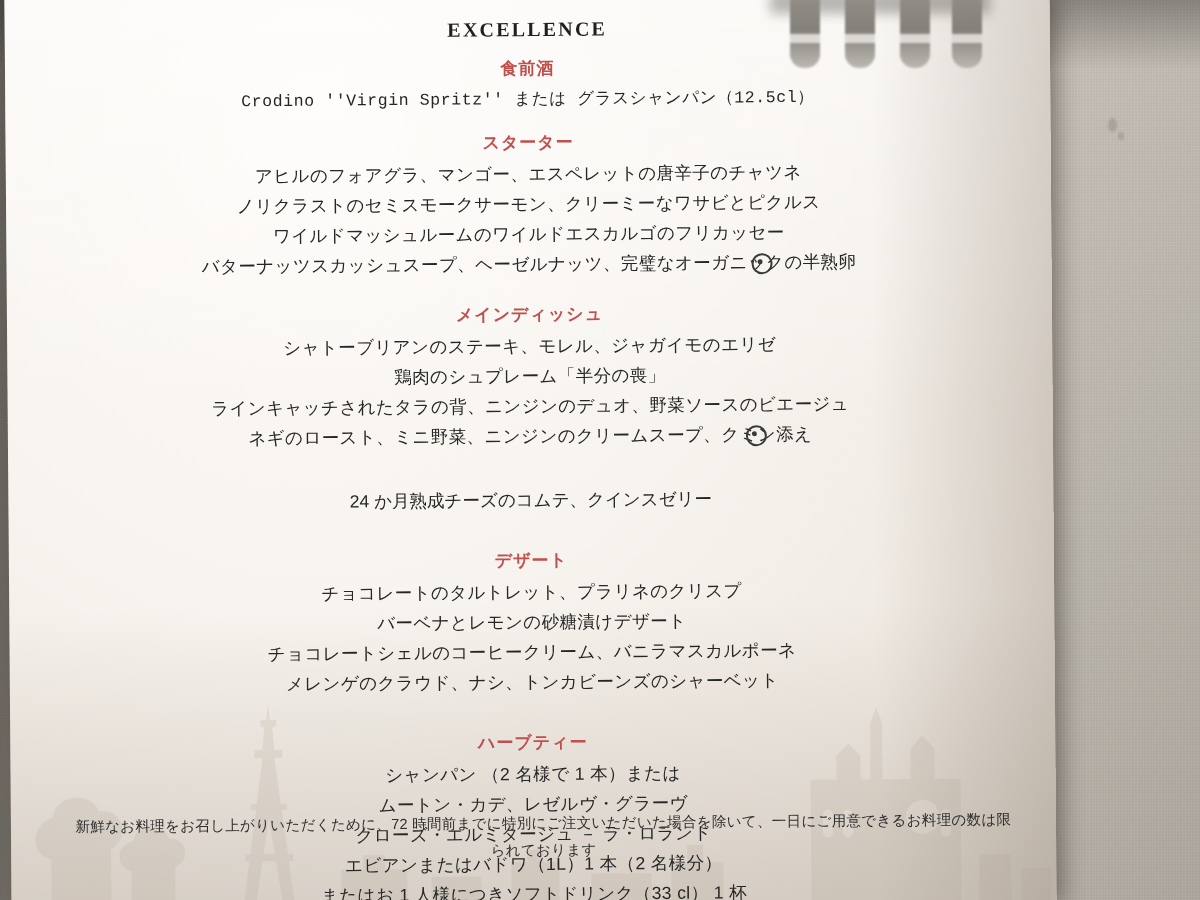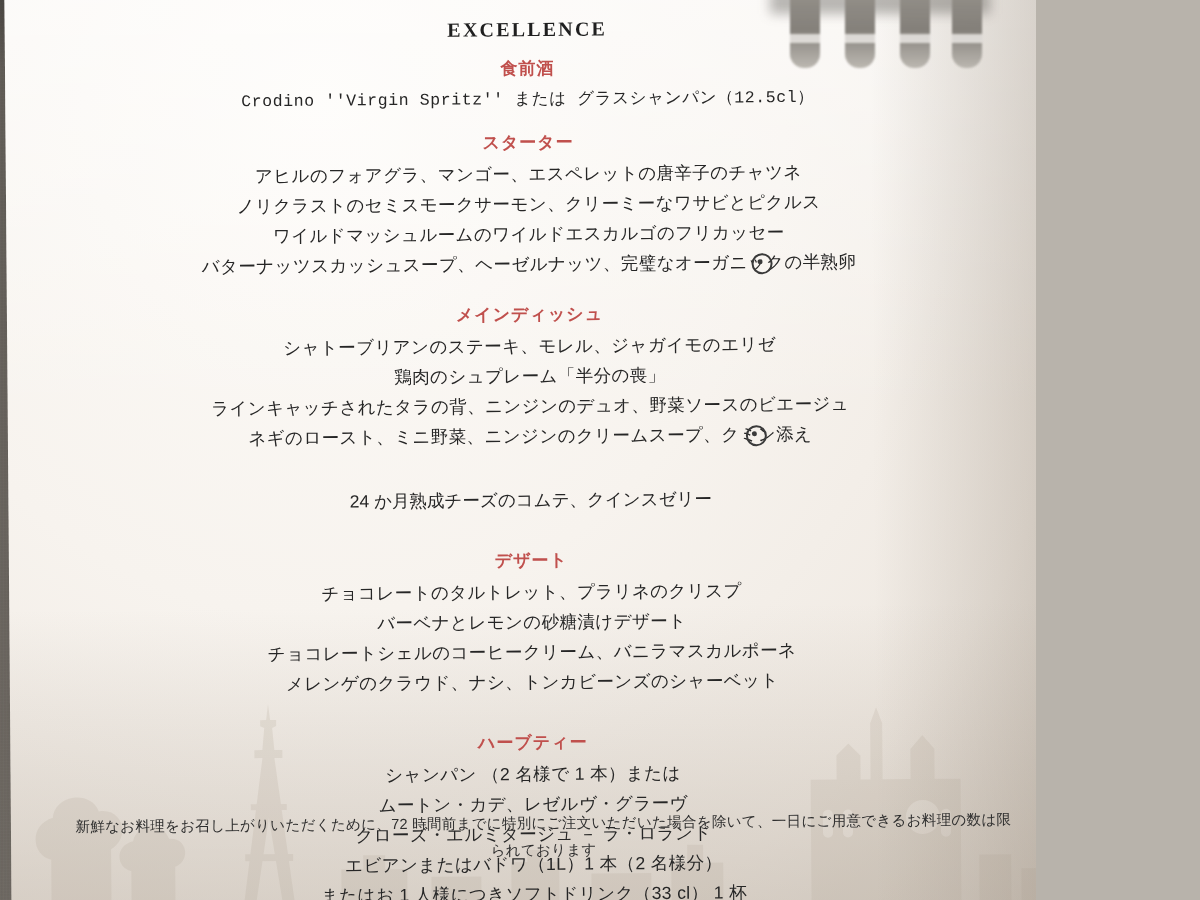--- a/index.html
+++ b/index.html
@@ -2,21 +2,21 @@
 <html><head>
 <meta charset="utf-8">
 <style>
   html, body {
     margin: 0;
     padding: 0;
     background: #b8b3ab;
   }
   #page {
     position: relative;
-    width: 1036px;
+    width: 1200px;
     height: 900px;
     overflow: hidden;
     background: #cfc9c1;
     font-family: "Liberation Sans", sans-serif;
   }
 
   
   .cloth {
     position: absolute;
     inset: 0;

